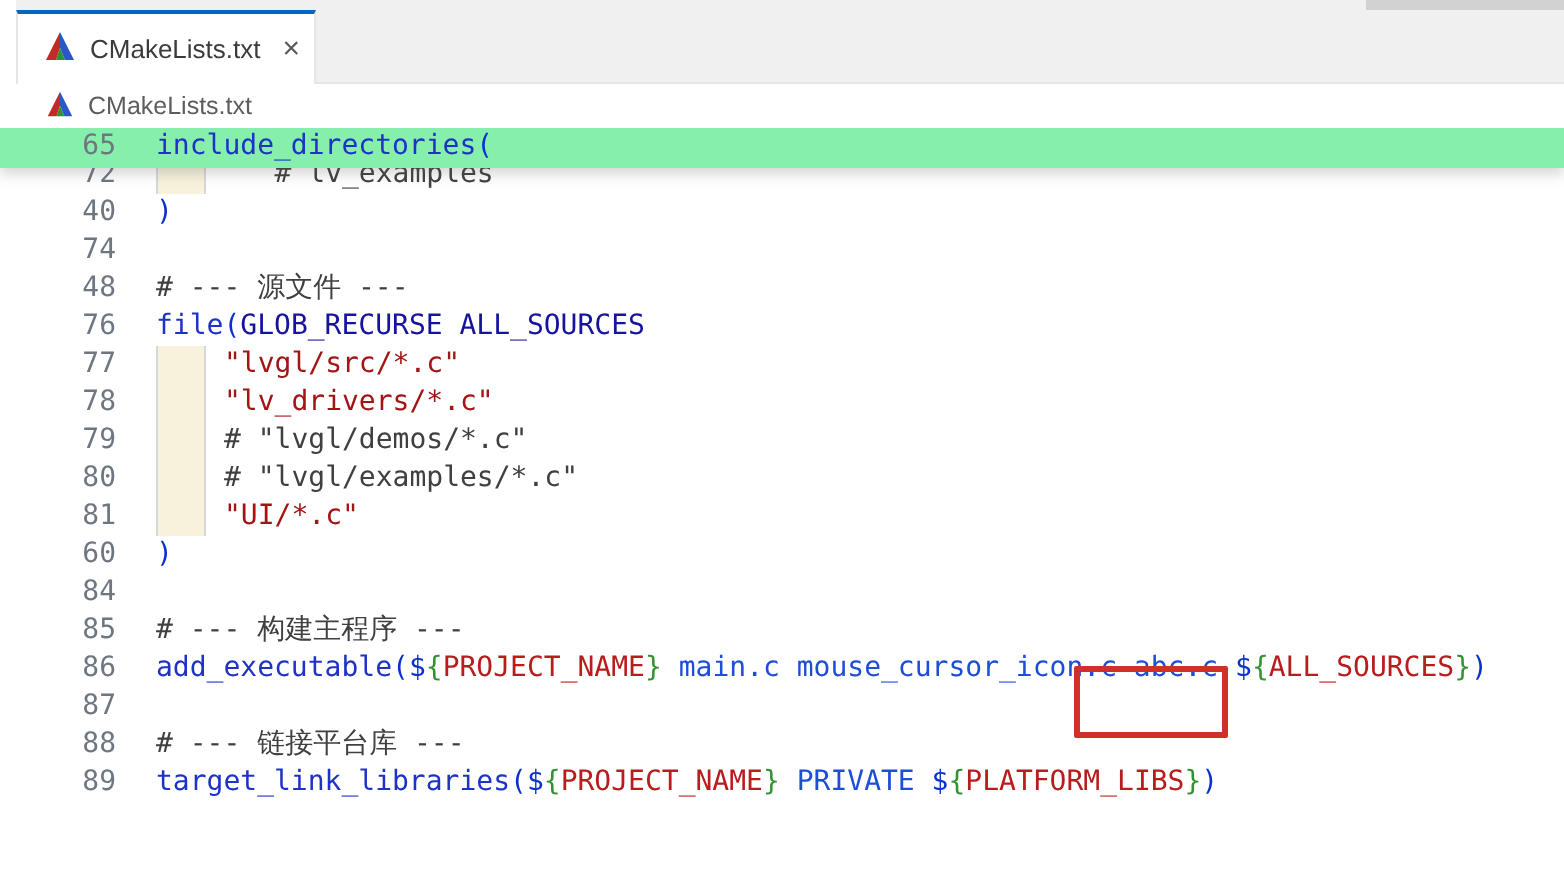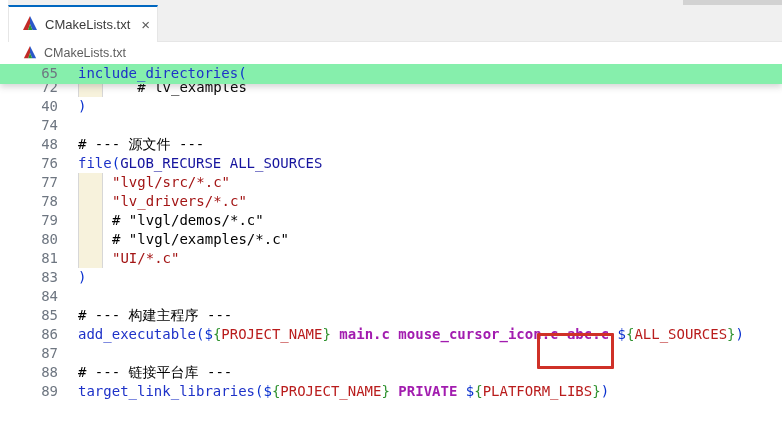--- a/index.html
+++ b/index.html
@@ -38,22 +38,22 @@
             #d7d7d7 24px, #d7d7d7 25px,
             transparent 25px); }
 
   
   .t-b { color:#1e32c8; }            
   .t-p { color:#0a31cf; }            
   .t-g { color:#319331; }            
   .t-v { color:#b91c1c; }            
   .t-n { color:#16149e; }            
   .t-s { color:#a31515; }            
-  .t-c { color:#000000; }            
-  .t-k { color:#a21caf;font-weight:bold; }            
+  .t-c { color:#404040; }            
+  .t-k { color:#1d4ed8; }            
 
   
   .annotation { position:absolute; left:537px; top:269px; width:77px; height:36px;
                 border:3px solid #cf3128; border-radius:1px; z-index:6; pointer-events:none; }
 
   .cmake-icon { flex:none; display:inline-block; }
 </style>
 </head>
 <body>
 
@@ -95,21 +95,21 @@
       <div class="line"><span class="gutter">72</span><span class="ltext"><span class="ind"></span><span class="t-c">   # lv_examples</span></span></div>
       <div class="line"><span class="gutter">40</span><span class="ltext"><span class="t-p">)</span></span></div>
       <div class="line"><span class="gutter">74</span><span class="ltext"></span></div>
       <div class="line"><span class="gutter">48</span><span class="ltext"><span class="t-c"># --- 源文件 ---</span></span></div>
       <div class="line"><span class="gutter">76</span><span class="ltext"><span class="t-b">file</span><span class="t-p">(</span><span class="t-n">GLOB_RECURSE ALL_SOURCES</span></span></div>
       <div class="line"><span class="gutter">77</span><span class="ltext"><span class="ind"></span><span class="t-s">"lvgl/src/*.c"</span></span></div>
       <div class="line"><span class="gutter">78</span><span class="ltext"><span class="ind"></span><span class="t-s">"lv_drivers/*.c"</span></span></div>
       <div class="line"><span class="gutter">79</span><span class="ltext"><span class="ind"></span><span class="t-c"># "lvgl/demos/*.c"</span></span></div>
       <div class="line"><span class="gutter">80</span><span class="ltext"><span class="ind"></span><span class="t-c"># "lvgl/examples/*.c"</span></span></div>
       <div class="line"><span class="gutter">81</span><span class="ltext"><span class="ind"></span><span class="t-s">"UI/*.c"</span></span></div>
-      <div class="line"><span class="gutter">83</span><span class="ltext"><span class="t-p">)</span></span></div>
+      <div class="line"><span class="gutter">60</span><span class="ltext"><span class="t-p">)</span></span></div>
       <div class="line"><span class="gutter">84</span><span class="ltext"></span></div>
       <div class="line"><span class="gutter">85</span><span class="ltext"><span class="t-c"># --- 构建主程序 ---</span></span></div>
       <div class="line"><span class="gutter">86</span><span class="ltext"><span class="t-b">add_executable</span><span class="t-p">(</span><span class="t-p">$</span><span class="t-g">{</span><span class="t-v">PROJECT_NAME</span><span class="t-g">}</span><span class="t-k"> main.c mouse_cursor_icon.c abc.c </span><span class="t-p">$</span><span class="t-g">{</span><span class="t-v">ALL_SOURCES</span><span class="t-g">}</span><span class="t-p">)</span></span></div>
       <div class="line"><span class="gutter">87</span><span class="ltext"></span></div>
       <div class="line"><span class="gutter">88</span><span class="ltext"><span class="t-c"># --- 链接平台库 ---</span></span></div>
       <div class="line"><span class="gutter">89</span><span class="ltext"><span class="t-b">target_link_libraries</span><span class="t-p">(</span><span class="t-p">$</span><span class="t-g">{</span><span class="t-v">PROJECT_NAME</span><span class="t-g">}</span><span class="t-k"> PRIVATE </span><span class="t-p">$</span><span class="t-g">{</span><span class="t-v">PLATFORM_LIBS</span><span class="t-g">}</span><span class="t-p">)</span></span></div>
     </div>
   <div class="annotation"></div>
 </div>
 

